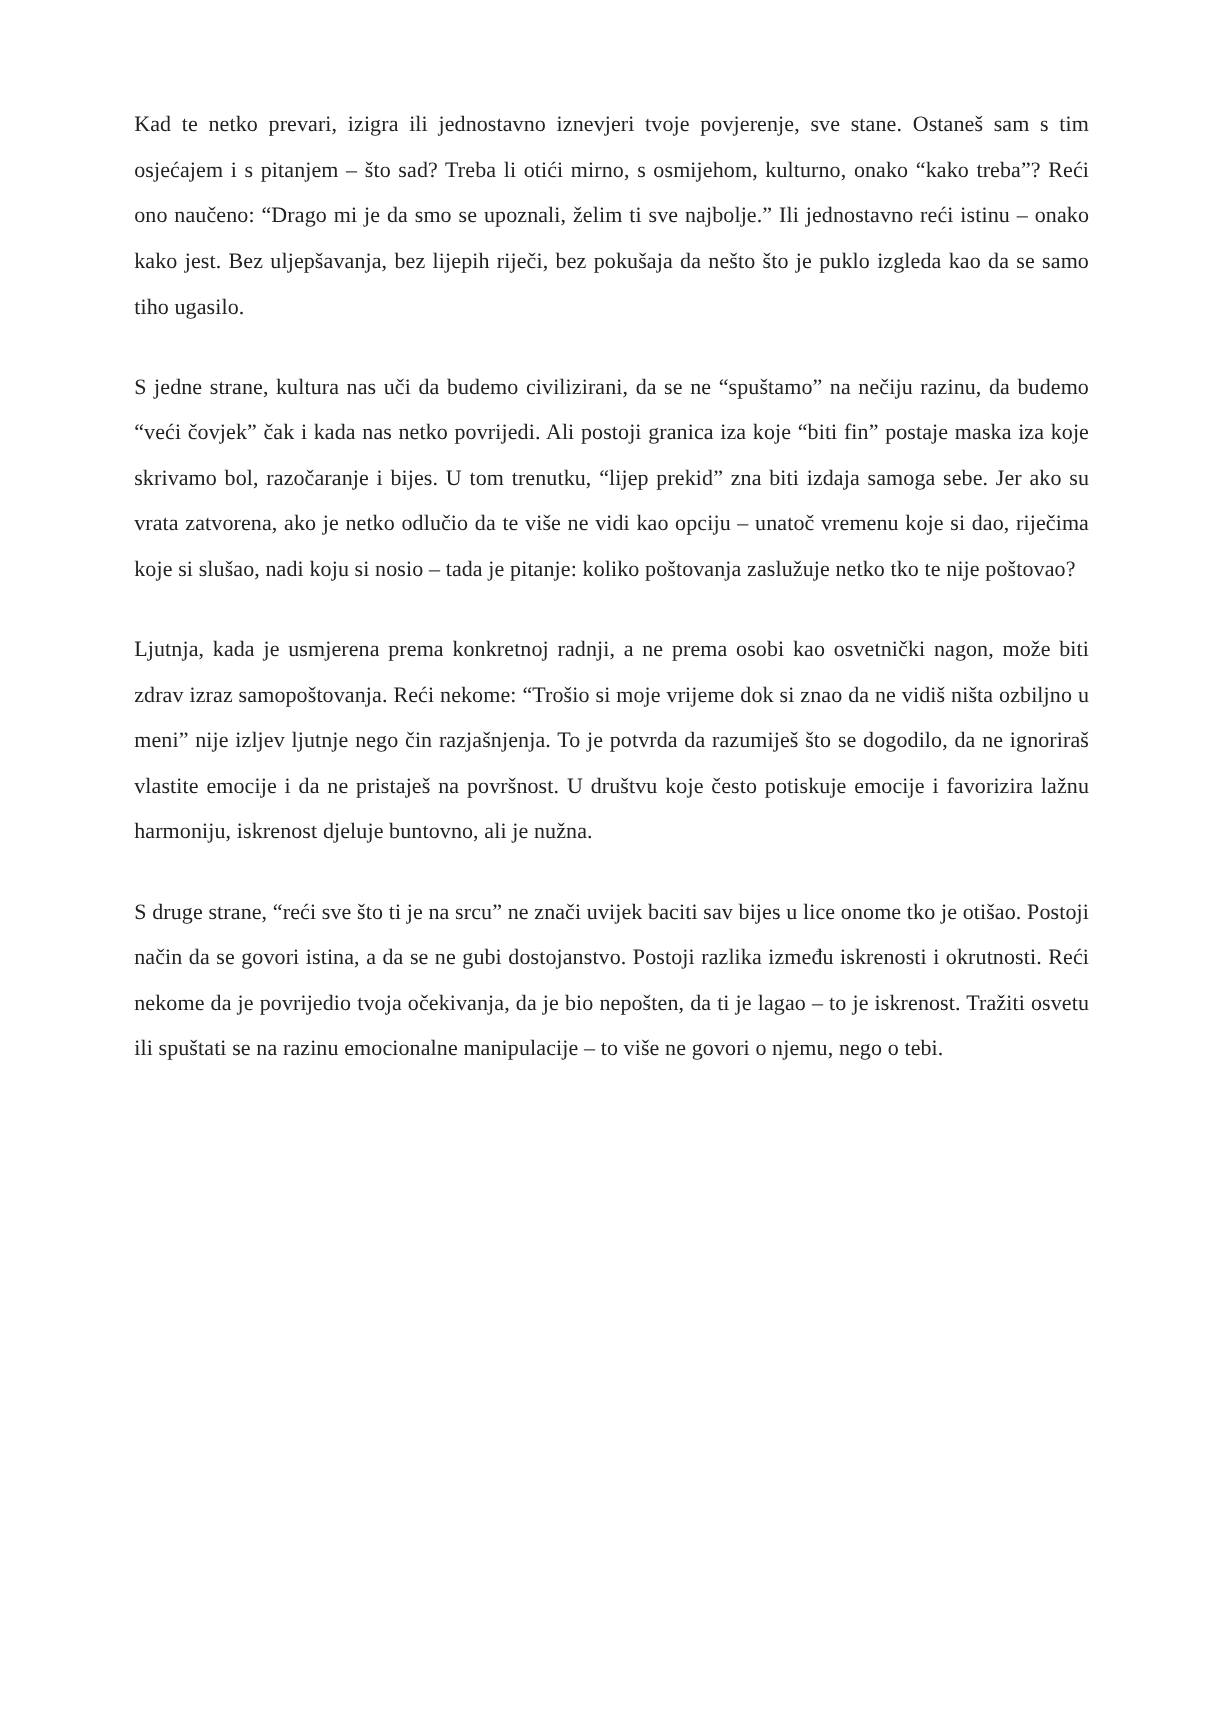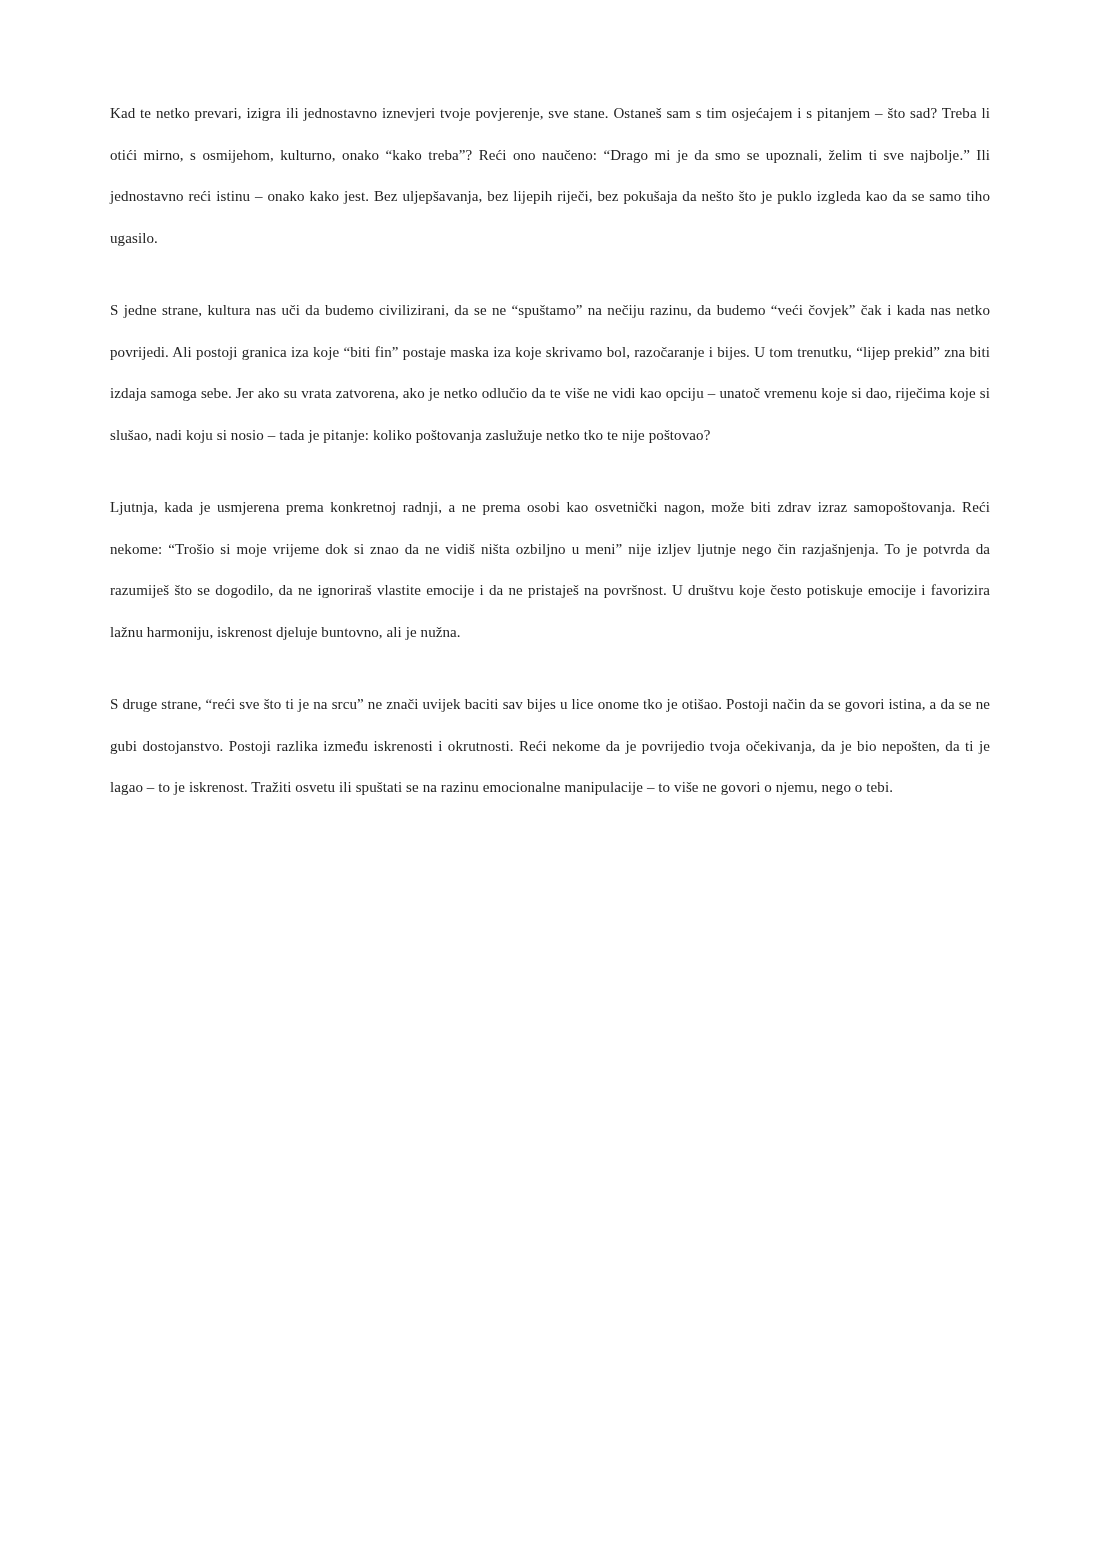--- a/index.html
+++ b/index.html
@@ -14,22 +14,22 @@
     font-family: "Liberation Serif", serif;
   }
   .page {
     box-sizing: border-box;
     width: 1100px;
     height: 1555px;
     padding: 93px 110px 0 110px;
     background: #ffffff;
   }
   .para {
-    margin: 0 0 31px 0;
-    font-size: 15px;
+    margin: 0 0 31px 12px;
+    font-size: 20px;
     line-height: 41.5px;
     color: #222222;
     text-align: justify;
     letter-spacing: 0.1px;
   }
 </style>
 </head>
 <body>
 
 <div class="page">

